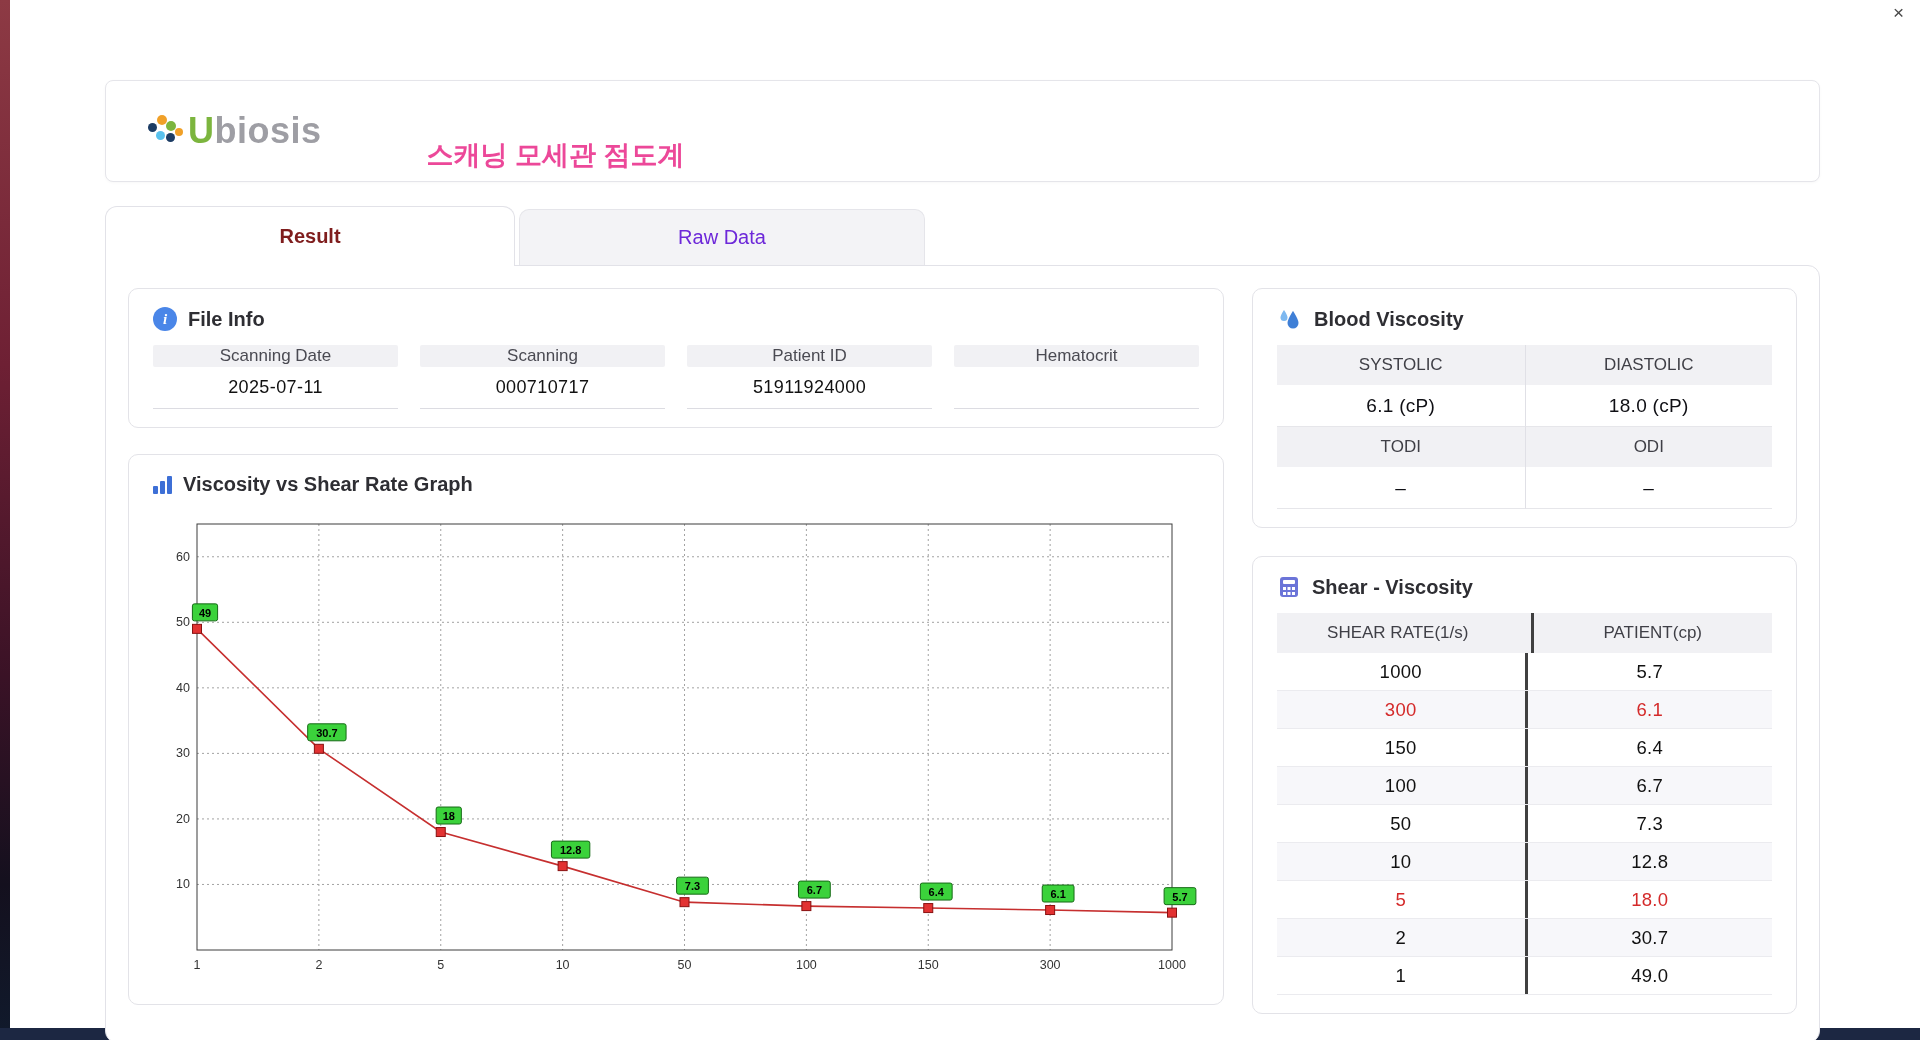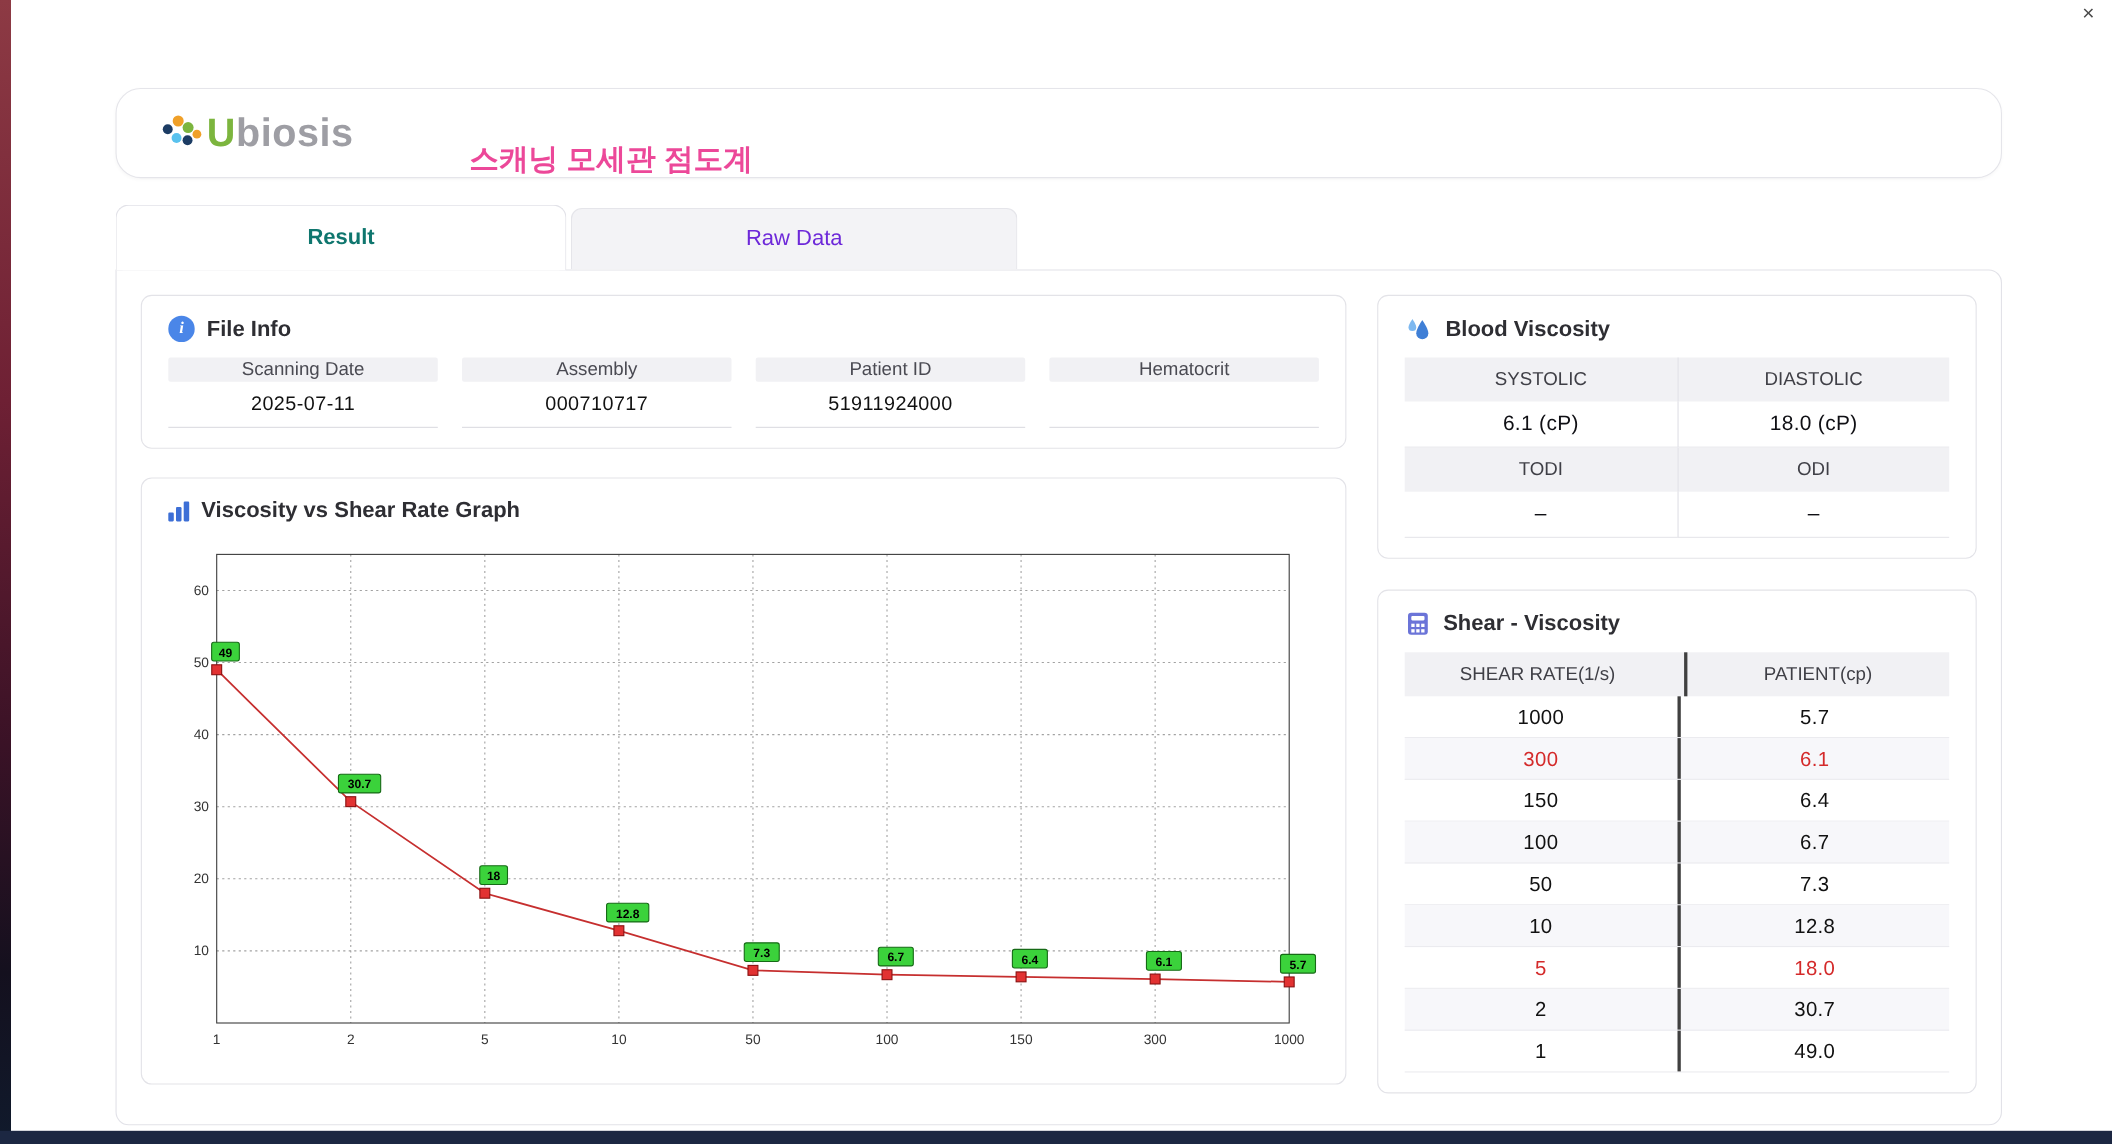--- a/index.html
+++ b/index.html
@@ -10,41 +10,41 @@
   .edge-left { position:absolute; left:0; top:0; width:10px; height:1040px;
     background:linear-gradient(180deg,#8d3a44 0%,#6e2034 35%,#3a1226 65%,#14101e 85%,#101a2c 100%); }
   .edge-bottom { position:absolute; left:0; bottom:0; width:1920px; height:12px; background:#1c2742; }
 
   .titlebar { position:absolute; top:0; left:10px; right:0; height:26px; background:#fff; }
   .close { position:absolute; top:2px; right:16px; font-size:19px; color:#4a4a4a; cursor:pointer; line-height:22px; }
 
   .main { position:absolute; top:80px; left:105px; width:1715px; }
 
   
-  .header-card { height:82px; border:1px solid #e5e5ea; border-radius:23px; background:#fff;
+  .header-card { height:102px; border:1px solid #e5e5ea; border-radius:8px; background:#fff;
     display:flex; align-items:center; padding:0 42px; box-shadow:0 1px 3px rgba(0,0,0,.03); }
   .logo { display:flex; align-items:center; gap:2px; }
   .logo-mark { position:relative; width:38px; height:34px; display:inline-block; }
   .logo-mark i { position:absolute; border-radius:50%; display:block; }
   .d1 { left:9px;  top:1px;  width:10px; height:10px; background:#f0a028; }
   .d2 { left:0px;  top:9px;  width:9px;  height:9px;  background:#1c3c64; }
   .d3 { left:18px; top:7px;  width:10px; height:10px; background:#7cb53e; }
   .d4 { left:8px;  top:17px; width:9px;  height:9px;  background:#59c2ee; }
   .d5 { left:18px; top:19px; width:9px;  height:9px;  background:#1c3c64; }
   .d6 { left:27px; top:14px; width:8px;  height:8px;  background:#f0a028; }
   .logo-text { font-size:36px; font-weight:600; letter-spacing:0.5px; }
   .logo-u { color:#7cb53e; }
   .logo-rest { color:#9e9ea4; }
   .app-title { margin-left:105px; font-size:27px; font-weight:700; color:#ec4899;margin-top:48px; }
 
   
   .tabs { display:flex; align-items:flex-end; margin-top:24px; }
   .tab { display:flex; align-items:center; justify-content:center; cursor:pointer; }
   .tab.active { width:410px; height:60px; background:#fff; border:1px solid #e2e2e8; border-bottom:none;
-    border-radius:12px 12px 0 0; font-size:20px; font-weight:700; color:#0f766e; position:relative; z-index:2; margin-bottom:-1px; }
+    border-radius:12px 12px 0 0; font-size:20px; font-weight:700; color:#7f1d1d; position:relative; z-index:2; margin-bottom:-1px; }
   .tab.inactive { width:406px; height:56px; background:#f3f3f6; border:1px solid #e5e5ea; border-bottom:none;
     border-radius:10px 10px 0 0; font-size:20px; font-weight:500; color:#6d28d9; margin-left:4px; }
 
   
   .content-panel { border:1px solid #e2e2e8; border-radius:0 12px 12px 12px; background:#fff;
     padding:22px; display:flex; gap:28px; min-height:778px; }
   .col-left { width:1096px; display:flex; flex-direction:column; gap:26px; }
   .col-right { width:545px; display:flex; flex-direction:column; gap:28px; }
 
   .panel { border:1px solid #e3e3e8; border-radius:10px; background:#fff; padding:18px 24px; }
@@ -134,21 +134,21 @@
         <div class="panel-title-row">
           <span class="info-icon">i</span>
           <span class="panel-title">File Info</span>
         </div>
         <div class="fields" id="file-info-fields">
             <div class="field-col">
               <div class="field-label">Scanning Date</div>
               <div class="field-value">2025-07-11</div>
             </div>
             <div class="field-col">
-              <div class="field-label">Assembly</div>
+              <div class="field-label">Scanning</div>
               <div class="field-value">000710717</div>
             </div>
             <div class="field-col">
               <div class="field-label">Patient ID</div>
               <div class="field-value">51911924000</div>
             </div>
             <div class="field-col">
               <div class="field-label">Hematocrit</div>
               <div class="field-value"></div>
             </div>

